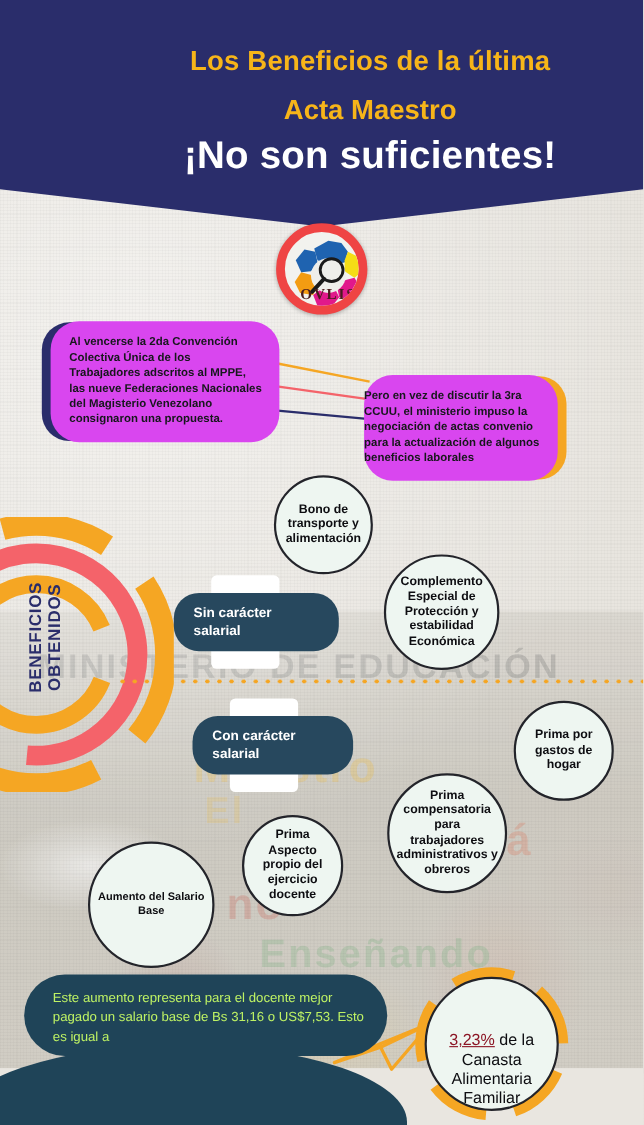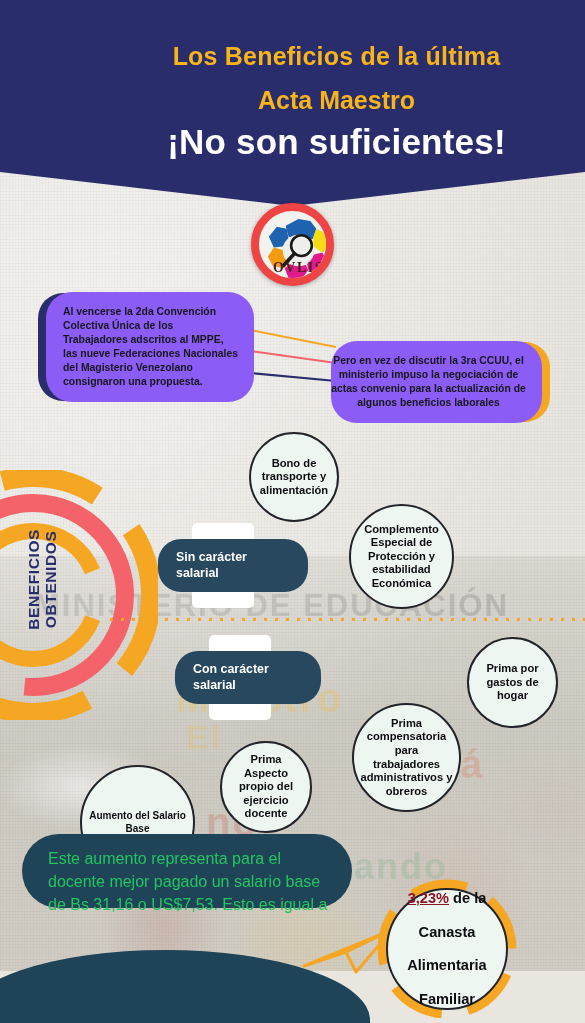--- a/index.html
+++ b/index.html
@@ -81,33 +81,32 @@
     overflow:hidden;
   }
   .logo svg { display:block; }
 
   
   .connectors { position:absolute; left:0; top:0; width:585px; height:1023px; z-index:4; }
 
   
   .callout {
     position:absolute; z-index:7;
-    background:#8b5cf6; border-radius:26px;
+    background:#d946ef; border-radius:26px;
     font-size:10.4px; line-height:1.35; color:#17171c;
     font-weight:600;
   }
   .callout span.txt { display:block; }
   #callout-1 {
     left:46px; top:292px; width:208px; padding:13px 15px 13px 17px;
     box-shadow:-9px 0 0 -1px #2a2d6b;
   }
   #callout-2 {
-    left:331px; top:341px; width:211px; padding:13px 16px 13px 0;
+    left:331px; top:341px; width:176px; padding:13px 16px 13px 0;
     box-shadow:9px 0 0 -1px #f5a623;
-    text-align:center;
   }
 
   
   .arcs { position:absolute; left:-92px; top:470px; width:250px; height:250px; z-index:3; }
 
   .side-label {
     position:absolute; left:-18px; top:562px;
     width:120px; text-align:center;
     transform:rotate(-90deg); transform-origin:center center;
     color:#2a2d6b; font-weight:bold; font-size:15.5px;
@@ -138,37 +137,37 @@
     background:#ffffff; border-radius:5px;
   }
   .pill {
     position:relative; background:#27485e; border-radius:23px;
     color:#ffffff; font-weight:600; font-size:12.4px; line-height:1.26;
     padding:11px 18px;
   }
 
   
   .bottom-panel {
-    position:absolute; left:22px; top:834px; width:330px; height:74px;
+    position:absolute; left:22px; top:886px; width:330px; height:74px;
     background:#1f4458; border-radius:37px; z-index:7;
-    color:#22c55e; font-size:16px; line-height:1.45; font-weight:500;
+    color:#bef264; font-size:12px; line-height:1.45; font-weight:500;
     padding:13px 20px 0 26px;
   }
   .bottom-blob {
     position:absolute; left:-40px; top:950px; width:410px; height:110px;
     background:#1f4458; border-radius:55% 55% 0 0 / 70% 70% 0 0; z-index:6;
   }
 
   
   .final-wrap { position:absolute; left:374px; top:876px; width:146px; height:146px; z-index:7; }
   .final-circle {
     position:absolute; left:12px; top:12px; width:122px; height:122px;
     border-radius:50%; background:#eef6f1; border:2.6px solid #23242a;
-    display:flex; flex-direction:column; align-items:center; justify-content:space-between;
-    text-align:center; font-weight:bold; font-size:14.6px; line-height:1.2;
+    display:flex; flex-direction:column; align-items:center; justify-content:flex-end;
+    text-align:center; font-weight:normal; font-size:14.6px; line-height:1.2;
     color:#0d0d11; z-index:2;
   }
   .pct { color:#8b1424; text-decoration:underline; }
   .final-arc { position:absolute; left:0; top:0; z-index:1; }
 
   .arrow-svg { position:absolute; left:300px; top:922px; z-index:6; }
 
   .baseline {
     position:absolute; left:0; bottom:0; width:585px; height:52px;
     background:#e9e6e0; z-index:5;

